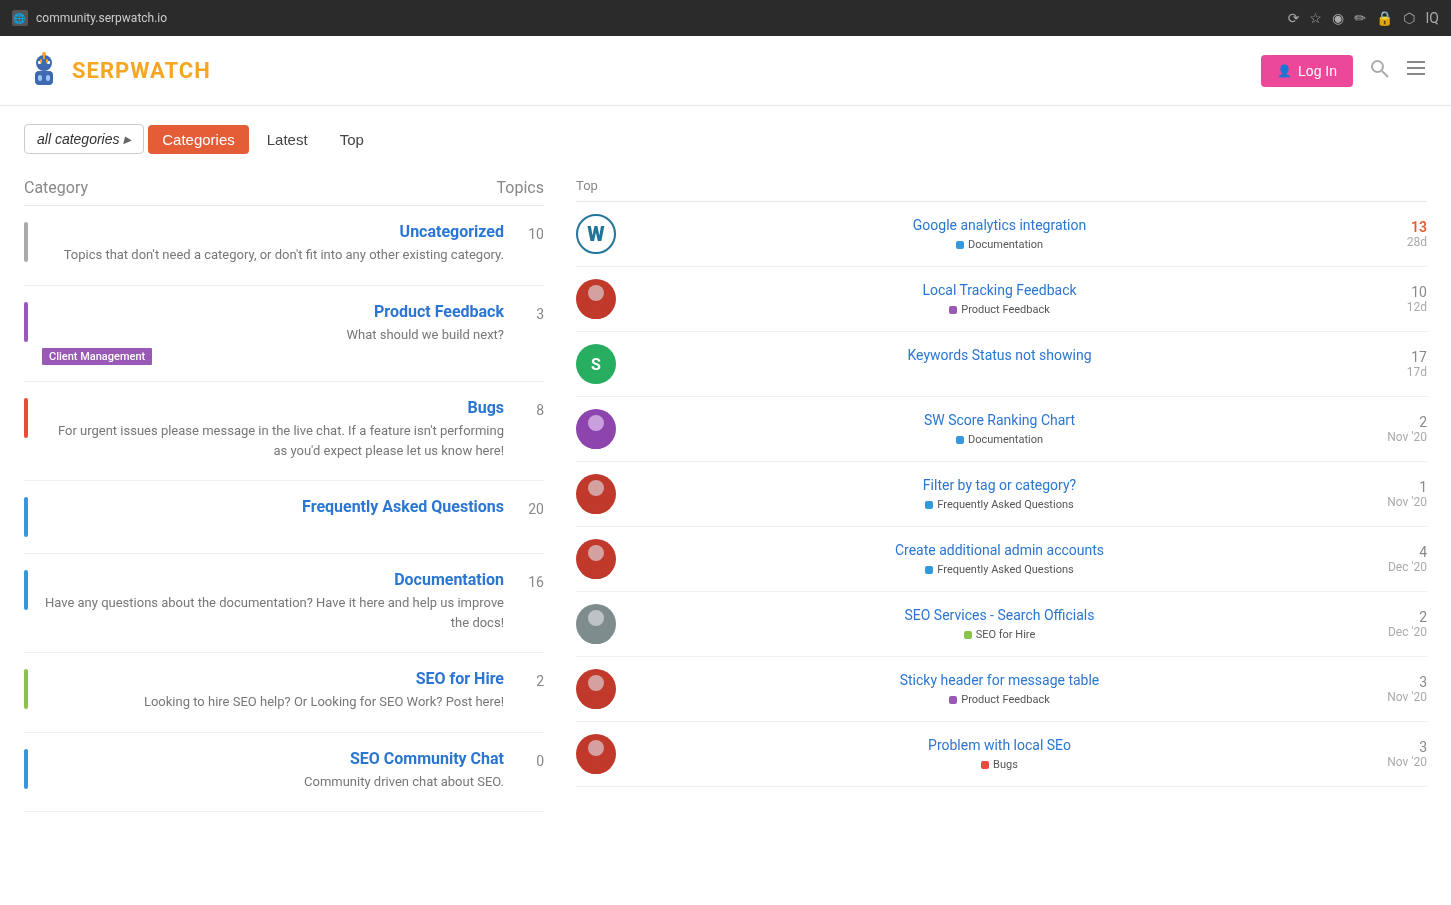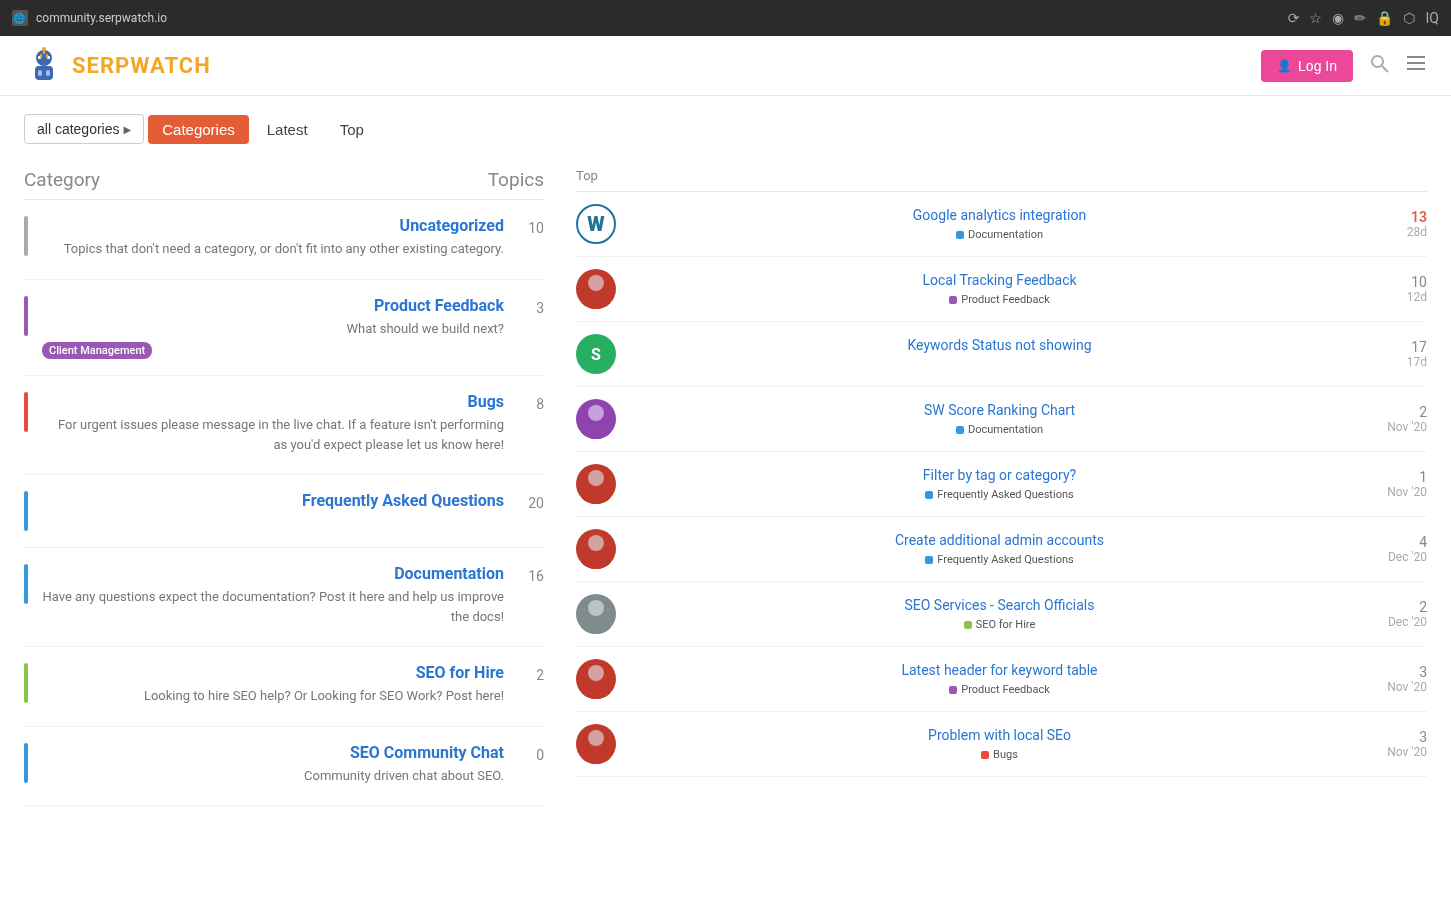--- a/index.html
+++ b/index.html
@@ -31,21 +31,21 @@
       display: flex; gap: 10px;
     }
     .browser-bar-icons span {
       color: #aaa; font-size: 14px; cursor: pointer;
     }
 
     
     .site-header {
       border-bottom: 1px solid #e8e8e8;
       padding: 0 24px;
-      height: 60px;
+      height: 70px;
       display: flex;
       align-items: center;
       background: #fff;
     }
     .logo-area {
       display: flex;
       align-items: center;
       gap: 8px;
       flex: 1;
     }
@@ -107,20 +107,21 @@
       border: 1px solid #ccc;
       background: #fff;
       padding: 6px 12px;
       border-radius: 4px;
       cursor: pointer;
       font-size: 14px;
       color: #333;
       display: flex;
       align-items: center;
       gap: 4px;
+      font-style: italic;
     }
     .all-categories-btn::after {
       content: '▶';
       font-size: 10px;
       color: #666;
     }
     .nav-tab {
       padding: 6px 14px;
       border-radius: 4px;
       cursor: pointer;
@@ -148,21 +149,21 @@
       min-width: 0;
     }
     .panel-header {
       display: flex;
       justify-content: space-between;
       align-items: flex-start;
       padding: 8px 0;
       border-bottom: 1px solid #e8e8e8;
       margin-bottom: 0;
       color: #888;
-      font-size: 19px;
+      font-size: 16px;
     }
     .category-row {
       display: flex;
       align-items: flex-start;
       padding: 16px 0;
       border-bottom: 1px solid #f0f0f0;
       gap: 0;
     }
     .category-color-bar {
       width: 4px;
@@ -194,21 +195,21 @@
     .category-sub-tags {
       display: flex;
       gap: 6px;
       flex-wrap: wrap;
       margin-top: 4px;
     }
     .sub-tag {
       font-size: 11px;
       color: #fff;
       padding: 2px 7px;
-      border-radius: 8px;
+      border-radius: 1px;
       font-weight: 500;
     }
     .category-topics {
       color: #888;
       font-size: 14px;
       margin-left: 16px;
       min-width: 24px;
       text-align: right;
       align-self: flex-start;
       padding-top: 4px;
@@ -412,21 +413,21 @@
       <div class="category-info">
         <div class="category-name">Frequently Asked Questions</div>
       </div>
       <div class="category-topics">20</div>
     </div>
 
     <div class="category-row">
       <div class="category-color-bar" style="background:#3498db;"></div>
       <div class="category-info">
         <div class="category-name">Documentation</div>
-        <div class="category-desc">Have any questions expect the documentation? Post it here and help us improve the docs!</div>
+        <div class="category-desc">Have any questions about the documentation? Have it here and help us improve the docs!</div>
       </div>
       <div class="category-topics">16</div>
     </div>
 
     <div class="category-row">
       <div class="category-color-bar" style="background:#8bc34a;"></div>
       <div class="category-info">
         <div class="category-name">SEO for Hire</div>
         <div class="category-desc">Looking to hire SEO help? Or Looking for SEO Work? Post here!</div>
       </div>
@@ -576,21 +577,21 @@
     </div>
 
     <div class="topic-row">
       <div class="topic-avatar" style="background:#c0392b; border-radius:50%; width:40px; height:40px; overflow:hidden; flex-shrink:0;">
         <svg width="40" height="40" viewBox="0 0 40 40">
             <circle cx="20" cy="14" r="8" fill="#d4a0a0"></circle>
             <ellipse cx="20" cy="34" rx="14" ry="10" fill="#c0392b"></ellipse>
           </svg>
       </div>
       <div class="topic-info">
-        <div class="topic-title">Latest header for keyword table</div>
+        <div class="topic-title">Sticky header for message table</div>
         <span class="topic-category-tag">
           <span class="topic-category-dot" style="background:#9b59b6;"></span>
           <span>Product Feedback</span>
         </span>
       </div>
       <div class="topic-stats">
         <div class="topic-replies">3</div>
         <div class="topic-date">Nov '20</div>
       </div>
     </div>

